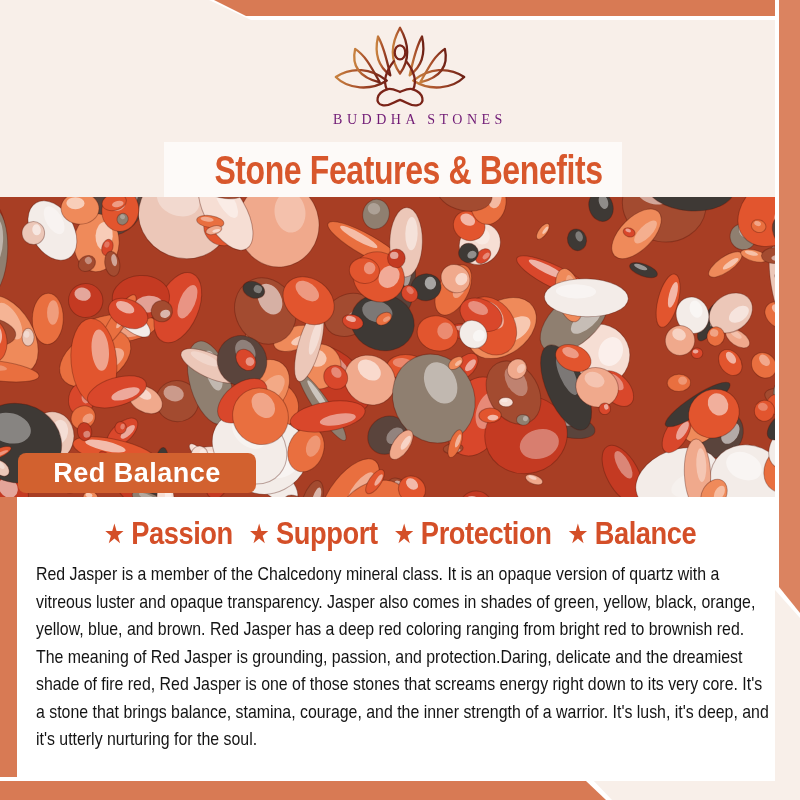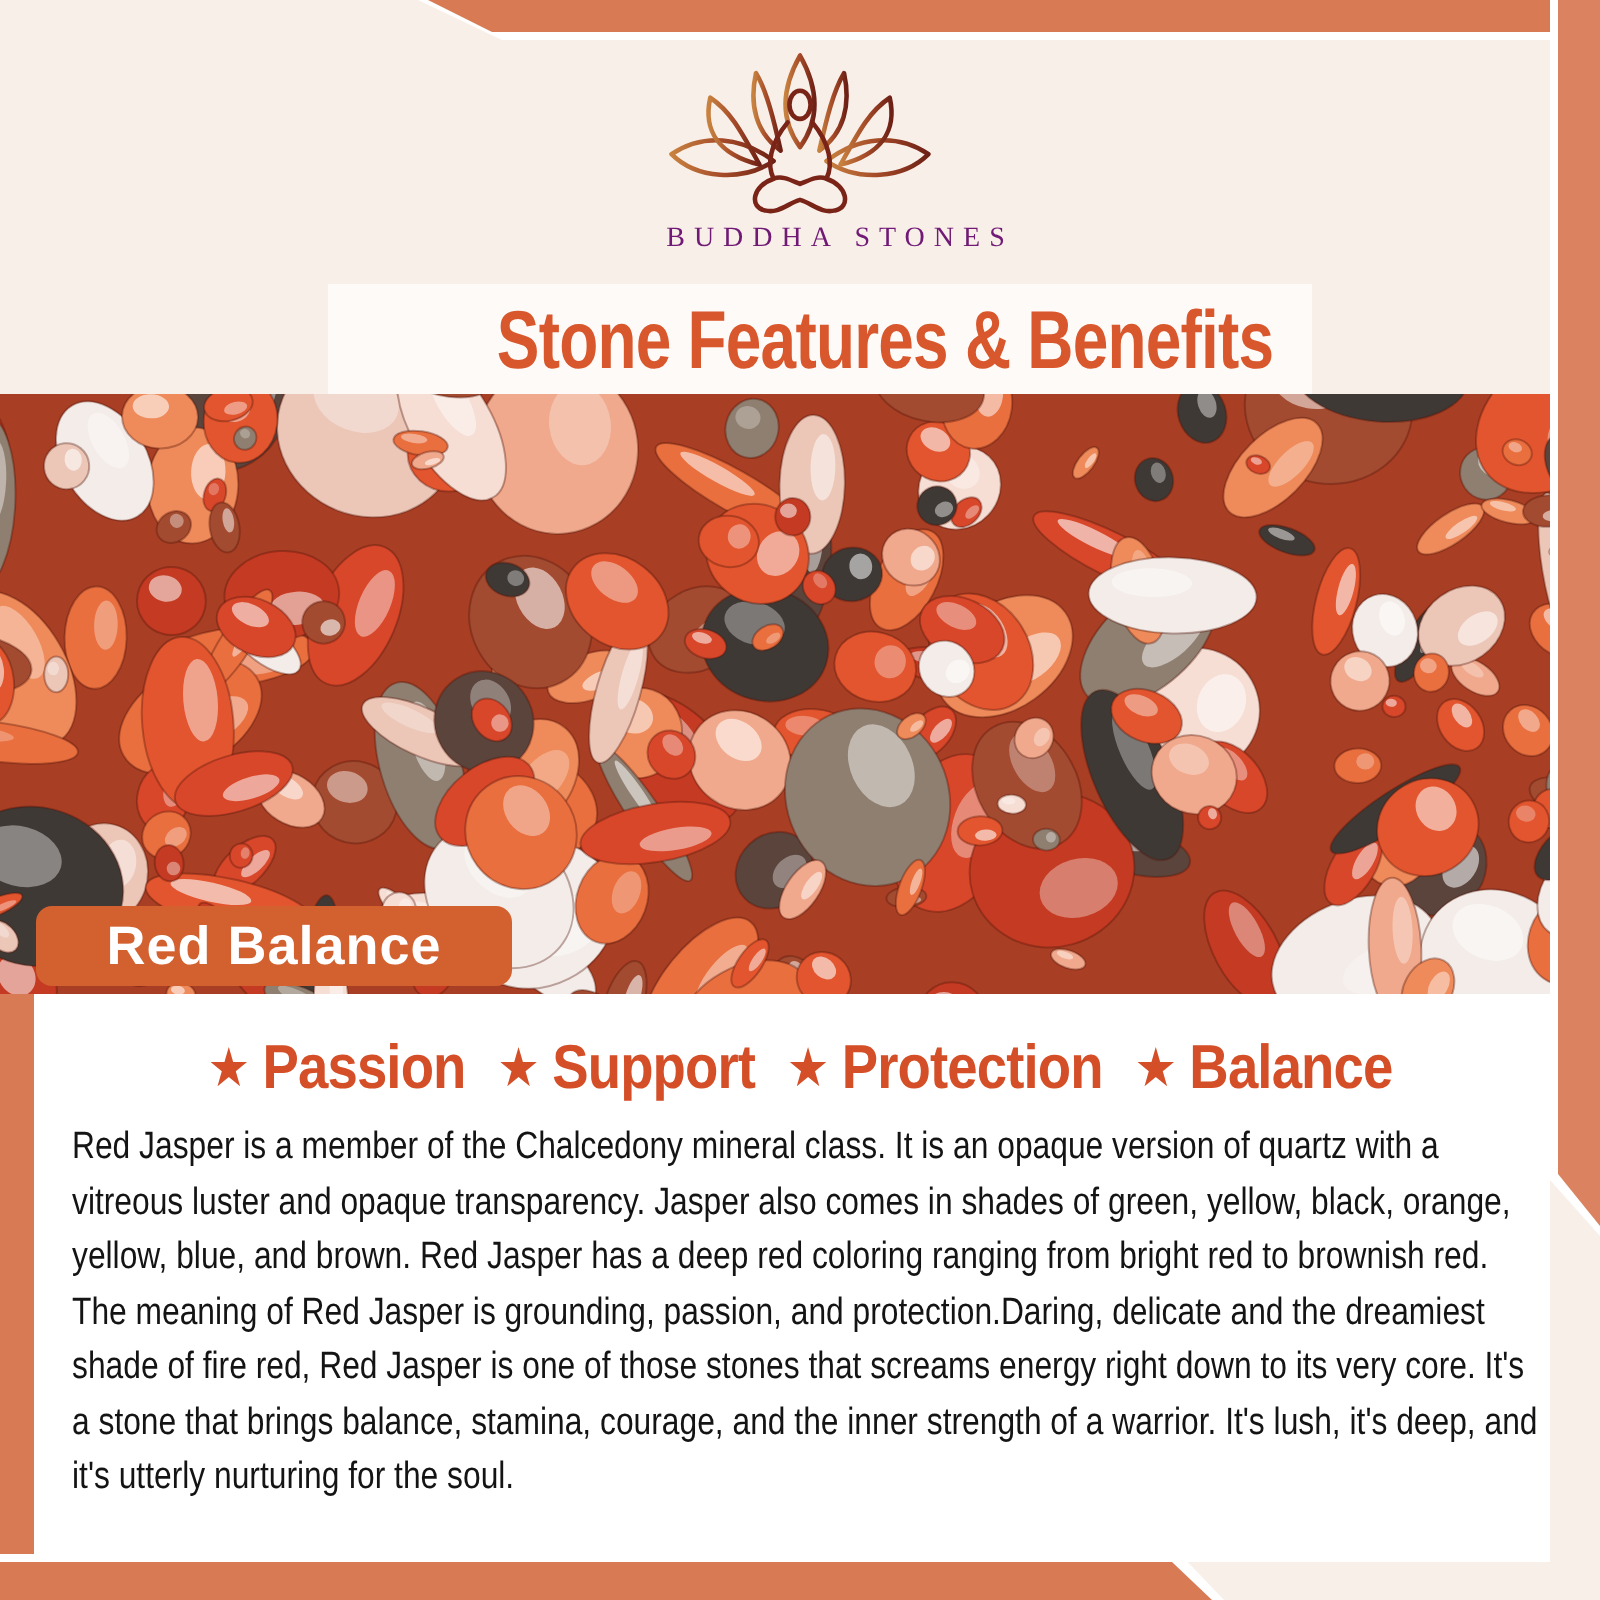--- a/index.html
+++ b/index.html
@@ -7,21 +7,21 @@
     width:800px;height:800px;position:relative;overflow:hidden;
     background:var(--cream,#f8efe9);
     font-family:"Liberation Sans",sans-serif;
   }
   .abs{position:absolute;}
   
   .logo-wrap{left:315px;top:26px;width:170px;height:88px;z-index:3;}
   .brand{left:0;top:112px;width:800px;text-align:center;z-index:3;
     font-family:"Liberation Serif",serif;font-size:14px;letter-spacing:4.5px;
     color:#701a75;padding-left:20px;}
-  .banner{left:164px;top:142px;width:458px;height:55px;background:#fdfaf8;z-index:3;padding-left:34px;}
+  .banner{left:164px;top:142px;width:458px;height:55px;background:#fdfaf8;z-index:3;}
   .banner-title{display:block;width:458px;line-height:56px;text-align:center;
     white-space:nowrap;font-weight:bold;font-size:41px;letter-spacing:-0.5px;
     color:var(--title,#d8572c);transform:scaleX(.78);transform-origin:center;}
   
   .photo{left:0;top:197px;width:800px;height:300px;z-index:1;}
   .photo svg{display:block;}
   
   .panel{left:17px;top:497px;width:758px;height:284px;background:#ffffff;z-index:1;}
   
   .frame{left:0;top:0;width:800px;height:800px;z-index:2;pointer-events:none;}

